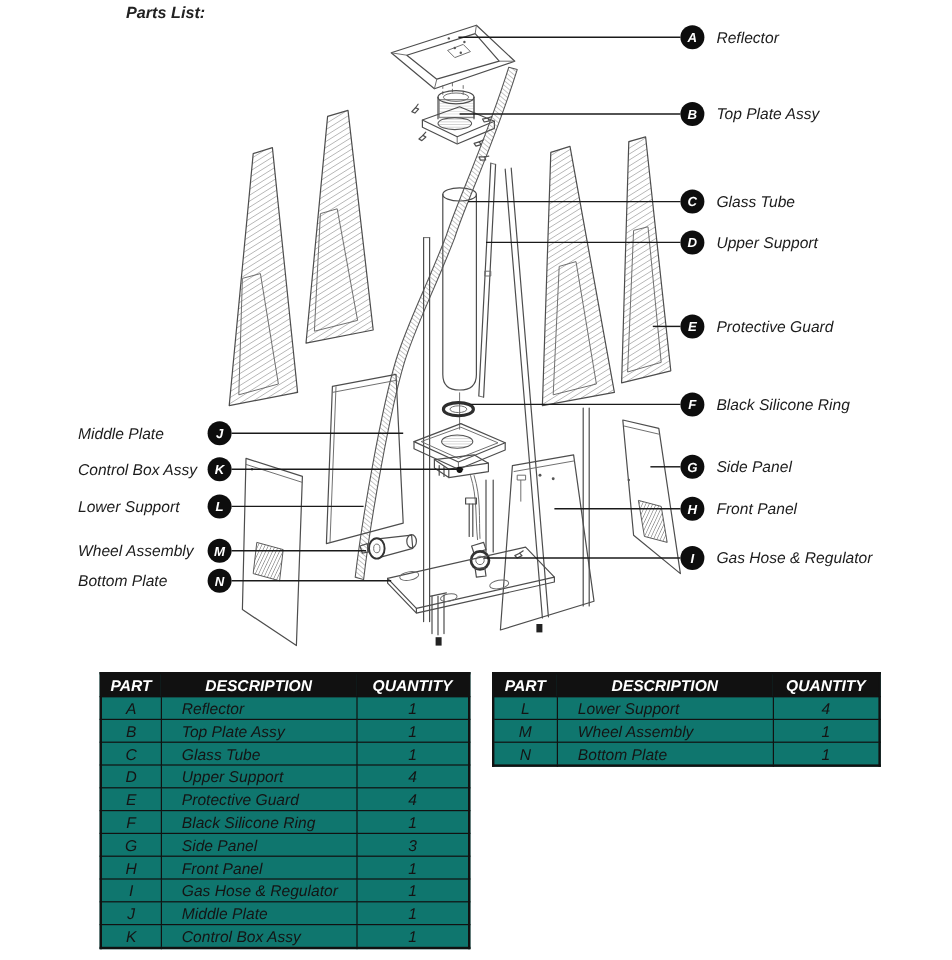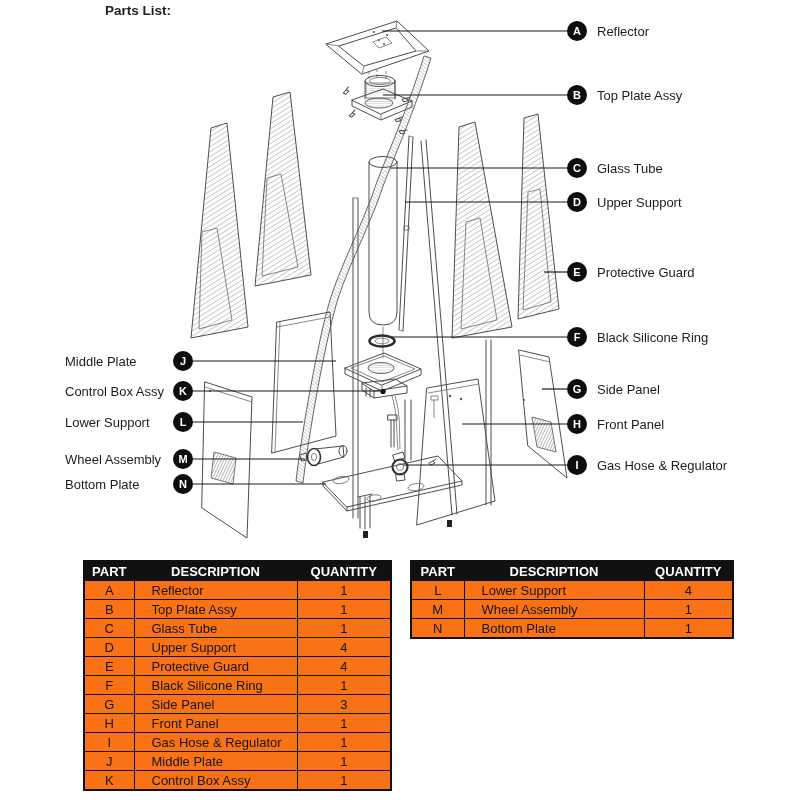--- a/index.html
+++ b/index.html
@@ -1,33 +1,33 @@
 <!DOCTYPE html>
 <html><head>
 <meta charset="utf-8">
 <style>
   html,body{margin:0;padding:0;background:#fff;}
   #page{position:relative;width:793px;height:800px;background:#ffffff;overflow:hidden;
-        font-family:"Liberation Sans","DejaVu Sans",sans-serif;color:#1a1a1a;}
+        font-family:"Liberation Sans","DejaVu Sans",sans-serif;color:#1a1a1a;font-style:italic;}
   #page-title{position:absolute;left:105px;top:3px;font-size:13.5px;font-weight:bold;color:#222;}
   #diagram-svg{position:absolute;left:0;top:0;}
   .ln{fill:none;stroke:#4d4d4d;stroke-width:1;stroke-linejoin:round;stroke-linecap:round;}
   .lnthin{fill:none;stroke:#6a6a6a;stroke-width:.8;stroke-linejoin:round;}
   .mesh{fill:url(#mesh);stroke:#4d4d4d;stroke-width:1;stroke-linejoin:round;}
   .railmesh{fill:url(#meshTight);stroke:#555;stroke-width:.9;stroke-linejoin:round;}
   .ventfill{fill:url(#vent);stroke:#555;stroke-width:.8;}
   .finefill{fill:url(#fine);stroke:#555;stroke-width:.9;}
   .dark{fill:#222;stroke:none;}
   .callout-line{stroke:#1a1a1a;stroke-width:1.2;fill:none;}
   .callout-circle{fill:#0d0d0d;stroke:none;}
   .callout-letter{fill:#ffffff;font-size:11px;font-weight:bold;text-anchor:middle;
                   font-family:"Liberation Sans",sans-serif;}
   .callout-label{fill:#1c1c1c;font-size:13px;font-family:"Liberation Sans",sans-serif;}
   table.parts{position:absolute;border-collapse:collapse;table-layout:fixed;
-              font-size:13px;color:#141414;background:#f97316;}
+              font-size:13px;color:#141414;background:#0f766e;}
   table.parts,table.parts td,table.parts th{border:1px solid #111;}
   table.parts{border-width:2px;}
   table.parts th{background:#111;color:#fff;font-weight:bold;height:18px;padding:0;font-size:13px;}
   table.parts td{height:18px;padding:0;text-align:center;}
   table.parts td.desc{text-align:left;padding-left:17px;}
   #table-left{left:83px;top:560px;width:307px;}
   #table-right{left:410px;top:560px;width:322px;}
 </style>
 </head>
 <body>

